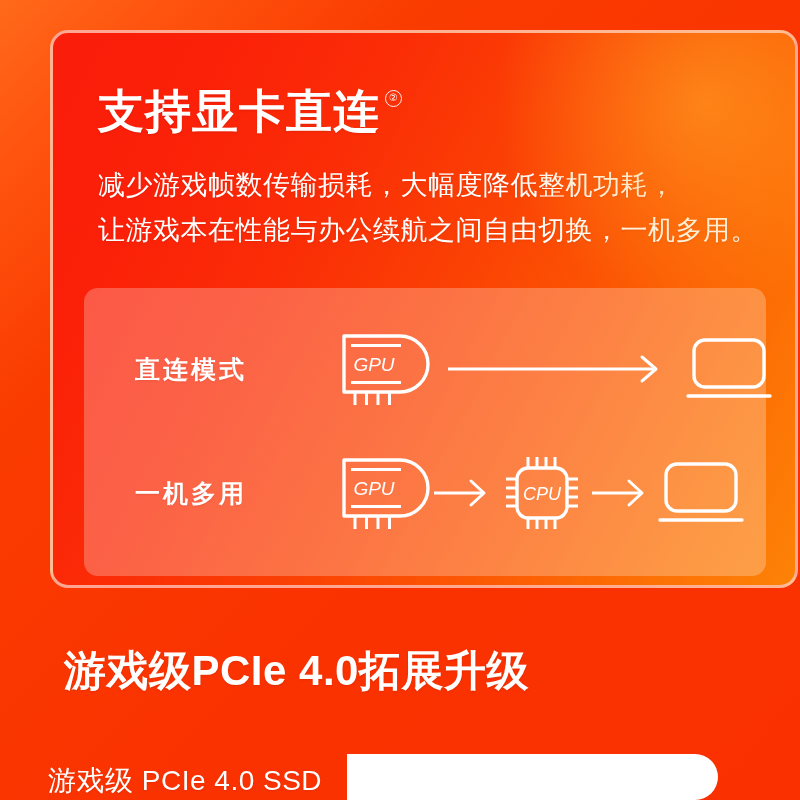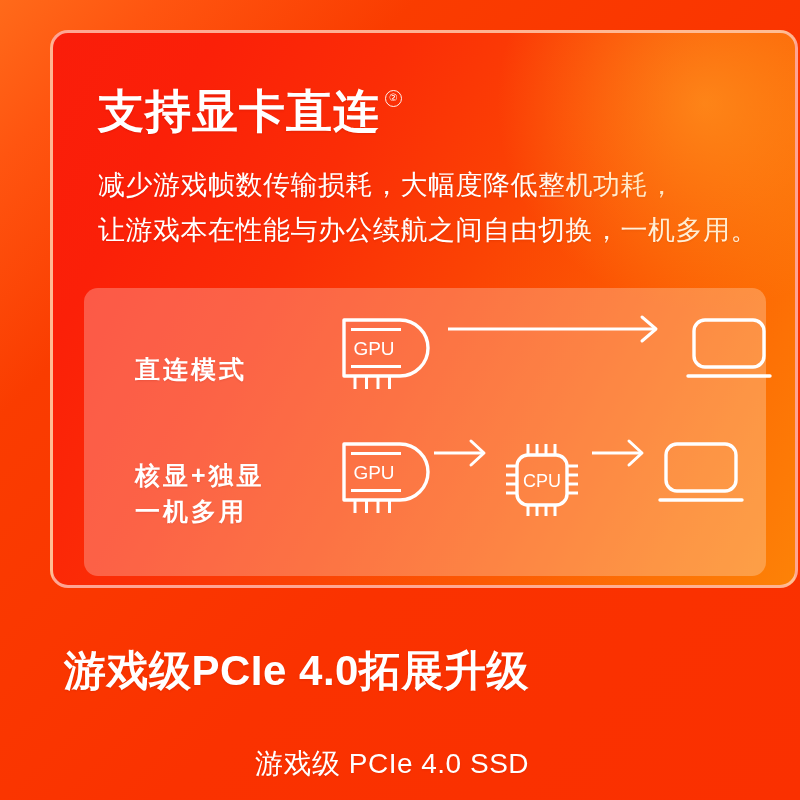--- a/index.html
+++ b/index.html
@@ -142,24 +142,25 @@
     font-weight: 700;
     letter-spacing: 3px;
     line-height: 36px;
     text-shadow: 0 1px 2px rgba(120,10,0,0.12);
   }
   .mode-label .lbl-ln { display: block; white-space: nowrap; }
 
   .flow {
     flex: 1;
     display: flex;
-    align-items: flex-start;
+    align-items: center;
     height: 100%;
     padding-right: 10px;
     box-sizing: border-box;
+    font-style: italic;
   }
 
   .icon-slot { flex: 0 0 auto; display: flex; align-items: center; justify-content: center; }
   .arrow-slot { display: flex; align-items: center; justify-content: center; }
   #arrow-long-slot { flex: 1 1 auto; }
   .arrow-short-slot { flex: 0 0 74px; }
 
   svg { display: block; overflow: visible; }
 
   
@@ -176,22 +177,21 @@
     text-shadow: 0 1px 2px rgba(140,20,0,0.18);
   }
 
   #ssd-row {
     position: absolute;
     left: 0;
     top: 745px;
     width: 736px;
     height: 55px;
     display: flex;
-    align-items: center;
-    flex-direction: column;
+    align-items: flex-end;
   }
   #ssd-label {
     margin-left: 48px;
     color: #ffffff;
     font-size: 28px;
     font-weight: 400;
     white-space: nowrap;
     letter-spacing: 0.5px;
     text-shadow: 0 1px 2px rgba(140,20,0,0.15);
   }
@@ -256,21 +256,20 @@
               <rect x="8" y="6" width="70" height="47" rx="11" ry="11" fill="none" stroke="#ffffff" stroke-width="3.4"></rect>
               <line x1="2" y1="62" x2="84" y2="62" stroke="#ffffff" stroke-width="3.4" stroke-linecap="round"></line>
             </svg>
           </div>
 
         </div>
       </div>
 
       <div class="mode-row" id="mode-row-hybrid">
         <div class="mode-label">
-          <span class="lbl-ln">核显+独显</span>
           <span class="lbl-ln">一机多用</span>
         </div>
 
         <div class="flow">
 
           <div class="icon-slot">
             <svg width="88" height="78" viewBox="0 0 88 78">
               <path d="M6 6 L62 6 A28 28 0 0 1 62 62 L6 62 Z" fill="none" stroke="#ffffff" stroke-width="3.4" stroke-linejoin="round"></path>
               <line x1="13" y1="15.5" x2="63" y2="15.5" stroke="#ffffff" stroke-width="3"></line>
               <line x1="13" y1="52.5" x2="63" y2="52.5" stroke="#ffffff" stroke-width="3"></line>

